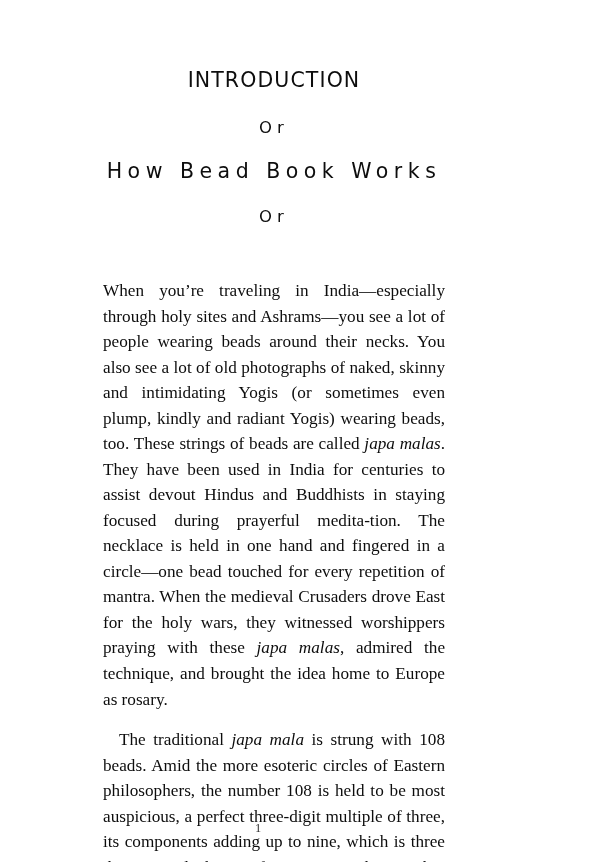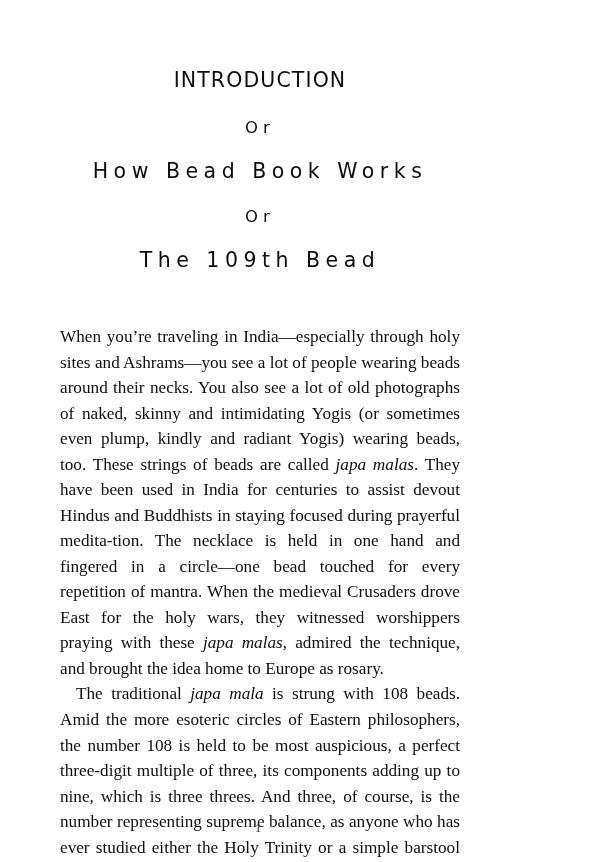--- a/index.html
+++ b/index.html
@@ -12,21 +12,21 @@
     background: #ffffff;
     font-family: "Liberation Serif", serif;
     color: #0d0d0d;
     overflow: hidden;
   }
   .page {
     position: relative;
     width: 516px;
     height: 862px;
     box-sizing: border-box;
-    padding: 68px 56px 30px 60px;
+    padding: 68px 56px 30px 88px;
   }
   .title-block {
     text-align: center;
     font-family: "DejaVu Sans", sans-serif;
   }
   .title-main {
     font-size: 20.5px;
     letter-spacing: 1.1px;
     margin: 0 0 26px 0;
     font-weight: 400;
@@ -57,21 +57,21 @@
   }
   .body-text {
     margin-top: 52px;
     font-size: 17.2px;
     line-height: 1.485;
     text-align: justify;
     text-justify: inter-word;
     hyphens: manual;
   }
   .body-text p {
-    margin: 0;
+    margin: 15px;
   }
   .body-text p + p {
     text-indent: 16px;
   }
   .body-text i {
     font-style: italic;
   }
   .folio {
     position: absolute;
     left: 0;
@@ -86,21 +86,20 @@
 </head>
 <body>
 
 <div class="page">
 
   <div class="title-block">
     <h1 class="title-main">INTRODUCTION</h1>
     <div class="title-or">Or</div>
     <div class="title-sub">How Bead Book Works</div>
     <div class="title-or2">Or</div>
-    <div class="title-sub2">The 109th Bead</div>
   </div>
 
   <div class="body-text">
     <p>When you’re traveling in India—especially through holy sites and Ashrams—you see a lot of people wearing beads around their necks. You also see a lot of old photographs of naked, skinny and intimidating Yogis (or sometimes even plump, kindly and radiant Yogis) wearing beads, too. These strings of beads are called <i>japa malas</i>. They have been used in India for centuries to assist devout Hindus and Buddhists in staying focused during prayerful medita-tion. The necklace is held in one hand and fingered in a circle—one bead touched for every repetition of mantra. When the medieval Crusaders drove East for the holy wars, they witnessed worshippers praying with these <i>japa malas</i>, admired the technique, and brought the idea home to Europe as rosary.</p>
     <p>The traditional <i>japa mala</i> is strung with 108 beads. Amid the more esoteric circles of Eastern philosophers, the number 108 is held to be most auspicious, a perfect three-digit multiple of three, its components adding up to nine, which is three threes. And three, of course, is the number representing supreme balance, as anyone who has ever studied either the Holy Trinity or a simple barstool can plainly see. Being as this whole book is about my efforts to find balance, I have decided to structure it like a <i>japa mala</i>, dividing my story into 108 tales, or beads. This string of 108 tales is further divided into three sections about Italy, India and Indonesia—the three countries I visited during this year of self-inquiry. This division means that there are 36 tales in each section, which appeals to me</p>
   </div>
 
   <div class="folio">1</div>
 
 </div>

